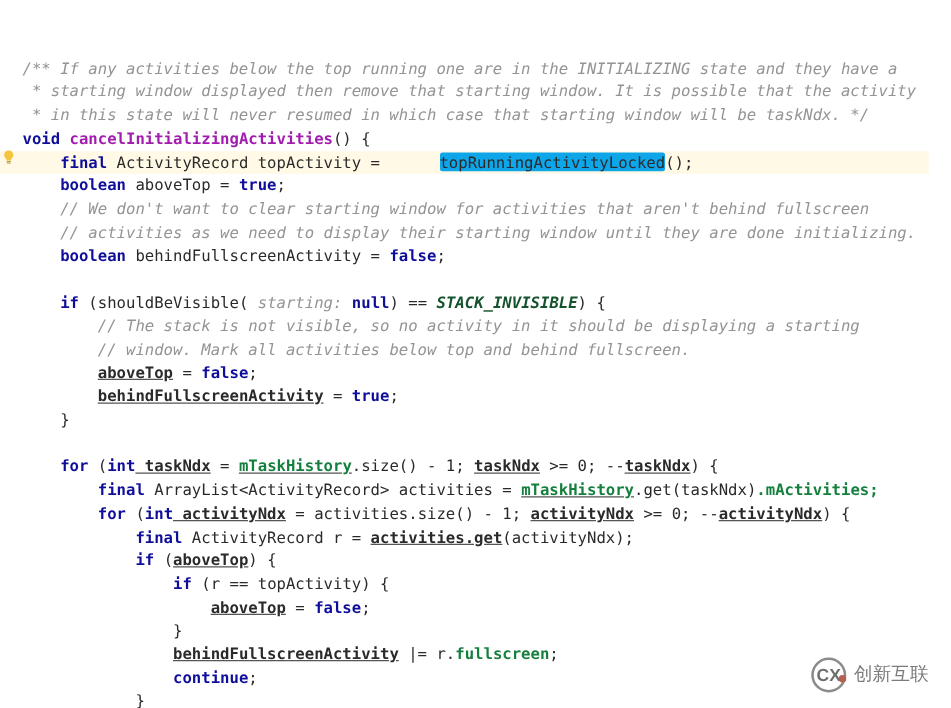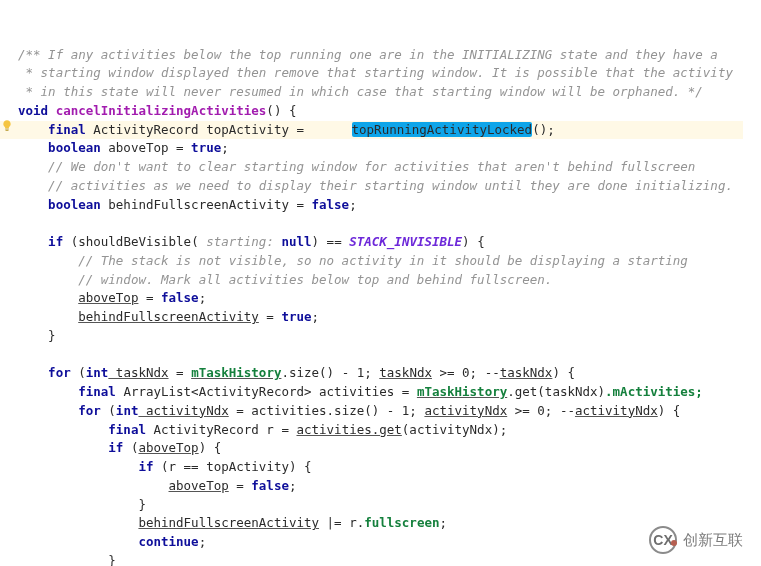--- a/index.html
+++ b/index.html
@@ -23,23 +23,23 @@
       top: 73px;
       width: 14px;
       height: 14px;
     }
     .gutter-bulb svg { display: block; }
     .comment { color: #949494; font-style: italic; }
     .keyword { color: #0e0e9a; font-weight: bold; }
     .methodname { color: #a21caf; font-weight: bold; }
     .param-ann { color: #949494; font-style: italic; }
     .normal { color: #2a2a2a; }
-    .const { color: #6d28d9; font-style: italic; font-weight: bold; margin-top: 29px; }
+    .const { color: #14532d; font-style: italic; font-weight: bold; margin-top: 29px; }
     .field { color: #15803d; font-weight: bold; }
-    .underline { text-decoration: underline; text-decoration-color: #555; }
+    .underline { text-decoration: underline; text-decoration-color: #555; font-weight: bold; }
     .highlight-line {
       display: inline-block;
       background: #fff9e6;
       width: 743px;
       margin-left: -18px;
       padding-left: 18px;
     }
     .usage-bg { background: #0ea5e9; border-radius: 2px; margin-left: 40px; }
     .watermark {
       position: absolute;
@@ -81,21 +81,21 @@
 <div class="code-area">
   <span class="gutter-bulb">
     <svg viewBox="0 0 16 16" width="14" height="14">
       <path d="M8 1.5c-2.3 0-4.2 1.9-4.2 4.2 0 1.5.8 2.8 2 3.6v1.2h4.4v-1.2c1.2-.8 2-2.1 2-3.6 0-2.3-1.9-4.2-4.2-4.2z" fill="#f5c542"></path>
       <rect x="6" y="11" width="4" height="1" fill="#b89a2e"></rect>
       <rect x="6.3" y="12.5" width="3.4" height="1" fill="#b89a2e"></rect>
     </svg>
   </span>
 <span class="comment">/** If any activities below the top running one are in the INITIALIZING state and they have a</span>
 <span class="comment"> * starting window displayed then remove that starting window. It is possible that the activity</span>
-<span class="comment"> * in this state will never resumed in which case that starting window will be orphaned. */</span>
+<span class="comment"> * in this state will never resumed in which case that starting window will be taskNdx. */</span>
 <span class="normal"><span class="keyword">void</span> <span class="methodname">cancelInitializingActivities</span><span>() {</span></span>
 <span class="highlight-line">    <span class="keyword">final</span> <span class="normal">ActivityRecord</span><span class="normal"> topActivity = </span><span class="usage-bg normal">topRunningActivityLocked</span><span class="normal">();</span></span>
     <span class="keyword">boolean</span><span class="normal"> aboveTop = </span><span class="keyword">true</span><span class="normal">;</span>
     <span class="comment">// We don't want to clear starting window for activities that aren't behind fullscreen</span>
     <span class="comment">// activities as we need to display their starting window until they are done initializing.</span>
     <span class="keyword">boolean</span><span class="normal"> behindFullscreenActivity = </span><span class="keyword">false</span><span class="normal">;</span>
 
     <span class="keyword">if</span><span class="normal"> (</span><span class="normal">shouldBeVisible</span><span class="normal">(</span><span class="param-ann"> starting: </span><span class="keyword">null</span><span class="normal">) == </span><span class="const">STACK_INVISIBLE</span><span class="normal">) {</span>
         <span class="comment">// The stack is not visible, so no activity in it should be displaying a starting</span>
         <span class="comment">// window. Mark all activities below top and behind fullscreen.</span>

